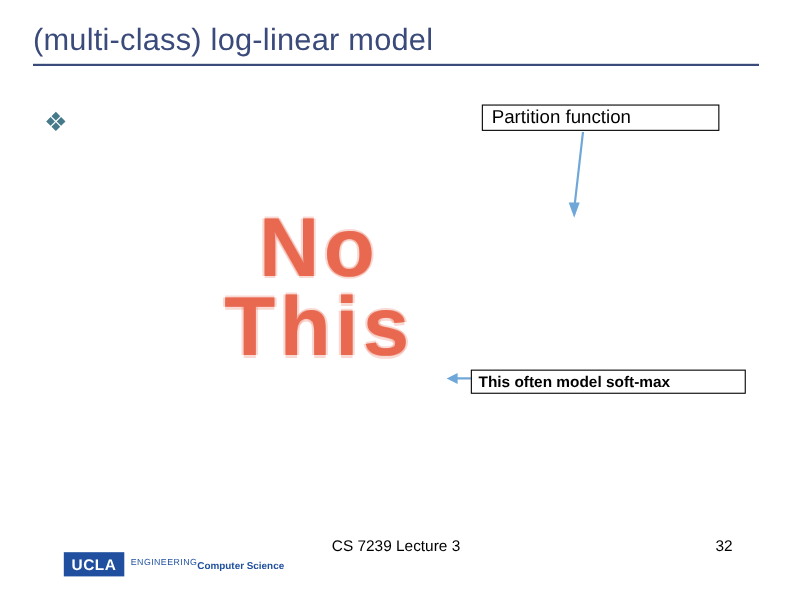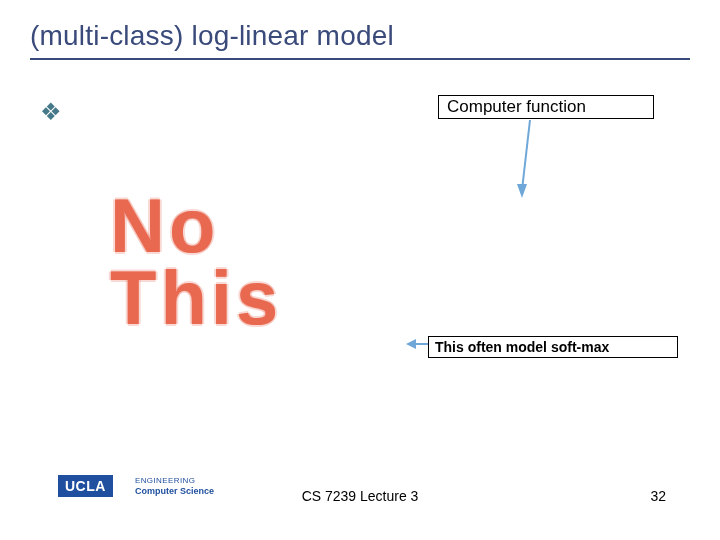--- a/index.html
+++ b/index.html
@@ -44,54 +44,55 @@
   .annot-softmax {
     top: 336px; left: 428px; width: 250px;
     font-size: 14px; font-weight: 700;
     padding: 2px 6px;
   }
   .noimage {
     position: absolute;
     left: 110px; top: 190px;
     width: 360px;
     font-family: Arial, Helvetica, sans-serif;
+    text-align: center;
   }
   .noimage span {
     display: block;
     font-size: 76px;
     font-weight: 700;
     color: #e86850;
     letter-spacing: 4px;
     text-shadow:
       2px 0 0 rgba(232,104,80,0.25),
       -2px 0 0 rgba(232,104,80,0.25),
       0 2px 0 rgba(232,104,80,0.25),
       0 -2px 0 rgba(232,104,80,0.25);
     line-height: 0.95;
   }
   .arrow-svg {
     position: absolute;
     pointer-events: none;
   }
   .logo {
     position: absolute;
-    left: 58px; bottom: 43px;
+    left: 58px; bottom: 16px;
     display: flex; align-items: center;
-    gap: 16px;
+    gap: 0;
   }
   .logo-box {
     background: #1f4f9e;
     color: #fff;
     font-weight: 700;
     font-size: 14px;
     padding: 3px 7px;
     letter-spacing: 0.5px;
   }
   .logo-text {
-    display: flex; flex-direction: column; justify-content: flex-start;
+    display: flex; flex-direction: row; justify-content: flex-start;
     margin-left: 6px;
     line-height: 1;
   }
   .logo-text .l1 { font-size: 8px; color: #1f4f9e; font-weight: 400; letter-spacing: 0.4px; }
   .logo-text .l2 { font-size: 9px; color: #1f4f9e; font-weight: 700; margin-top: 2px; }
   .footer-center {
     position: absolute;
     left: 0; right: 0; bottom: 36px;
     text-align: center;
     font-size: 14px;
@@ -112,21 +113,21 @@
 <div class="slide">
 
   <div class="title-wrap">
     <h1 class="title">(multi-class) log-linear model</h1>
   </div>
 
   <div class="bullet-row">
     <span class="bullet-mark">❖</span>
   </div>
 
-  <div class="annot annot-partition">Computer  function</div>
+  <div class="annot annot-partition">Partition  function</div>
 
   <svg class="arrow-svg" style="left:500px; top:120px; width:60px; height:90px;" viewBox="0 0 60 90">
     <line x1="30" y1="0" x2="22" y2="70" stroke="#6fa8d8" stroke-width="2"></line>
     <polygon points="22,78 17,64 27,64" fill="#6fa8d8"></polygon>
   </svg>
 
   <div class="noimage">
     <span>No</span>
     <span>This</span>
   </div>

